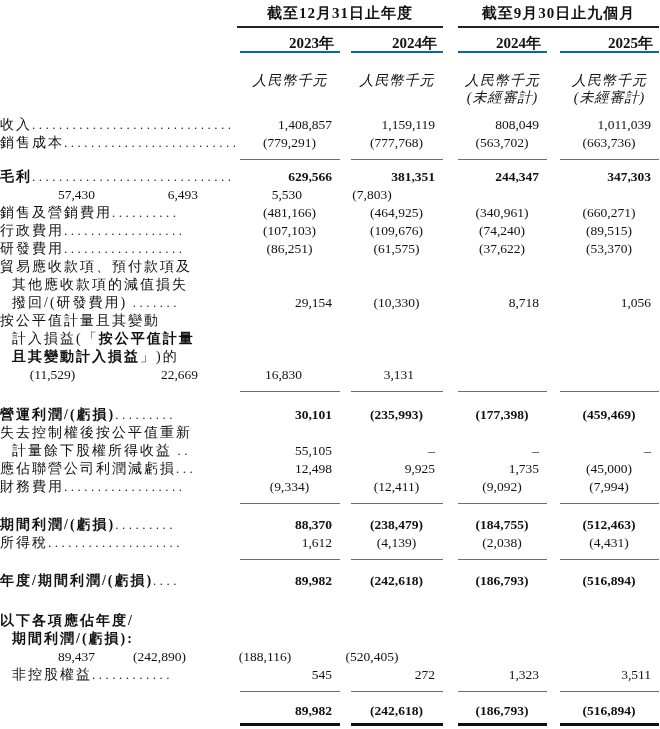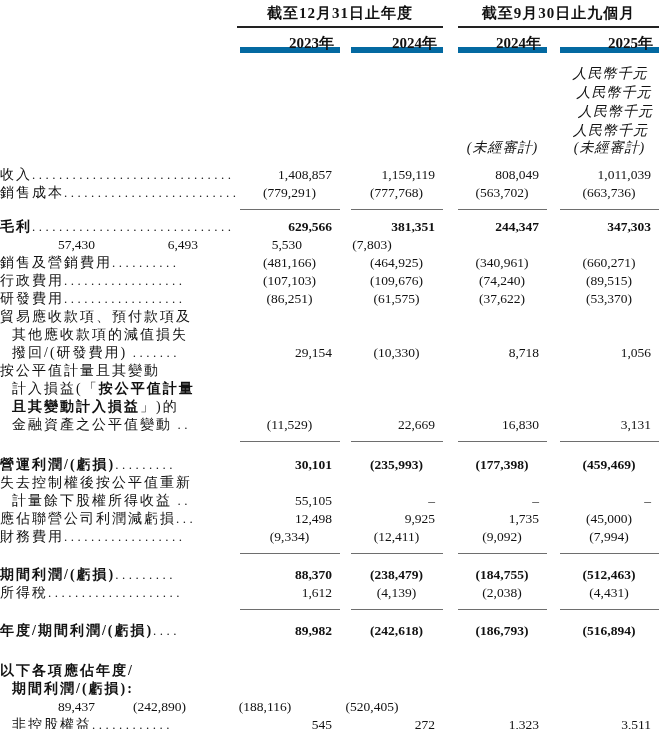--- a/index.html
+++ b/index.html
@@ -18,22 +18,22 @@
 
   
   #header{padding-top:4px;}
   .gspacer{width:237px;}
   .group{box-sizing:border-box;text-align:center;font-weight:bold;font-size:15px;
          letter-spacing:1px;padding-bottom:3px;border-bottom:2px solid #222;}
   .g1{width:206px;}
   .g2{width:201px;margin-left:15px;}
   .yrow{margin-top:3px;}
   .ycell{box-sizing:border-box;text-align:right;font-weight:bold;font-size:15px;
-         border-bottom:6px solid #0369a1;padding:2px 6px 2px 0;height:22px;line-height:20px;}
-  .urow{margin-top:11px;flex-direction:column;}
+         border-bottom:2px solid #0369a1;padding:2px 6px 2px 0;height:22px;line-height:20px;}
+  .urow{margin-top:18px;}
   .ucell{text-align:center;font-style:italic;font-size:14px;height:19px;line-height:19px;letter-spacing:1px;}
   .narow .ucell{height:18px;line-height:16px;}
 
   
   #rows{margin-top:8px;}
   .row{height:18px;line-height:18px;}
   .row .lbl{height:18px;}
   .indent{padding-left:12px;}
   .b{font-weight:bold;}
   .dots{letter-spacing:3.5px;font-size:13px;color:#222;}
@@ -156,21 +156,20 @@
       <div class="frow row">
         <div class="lbl"><span class="">按公平值計量且其變動</span></div>
       </div>
       <div class="frow row">
         <div class="lbl indent"><span class="">計入損益(「</span><span class="b">按公平值計量</span></div>
       </div>
       <div class="frow row">
         <div class="lbl indent"><span class="b">且其變動計入損益</span><span class="">」)的</span></div>
       </div>
       <div class="frow row">
-        <div class="lbl indent"><span class="">金融資產之公平值變動 </span><span class=" dots">..</span></div>
         <div class="num c1 pp">(11,529)</div>
         <div class="num c2 pr">22,669</div>
         <div class="num c3 pr">16,830</div>
         <div class="num c4 pr">3,131</div>
       </div>
       <div class="frow rulerow">
         <div class="lbl"></div>
         <div class="rule c1"></div>
         <div class="rule c2"></div>
         <div class="rule c3"></div>

